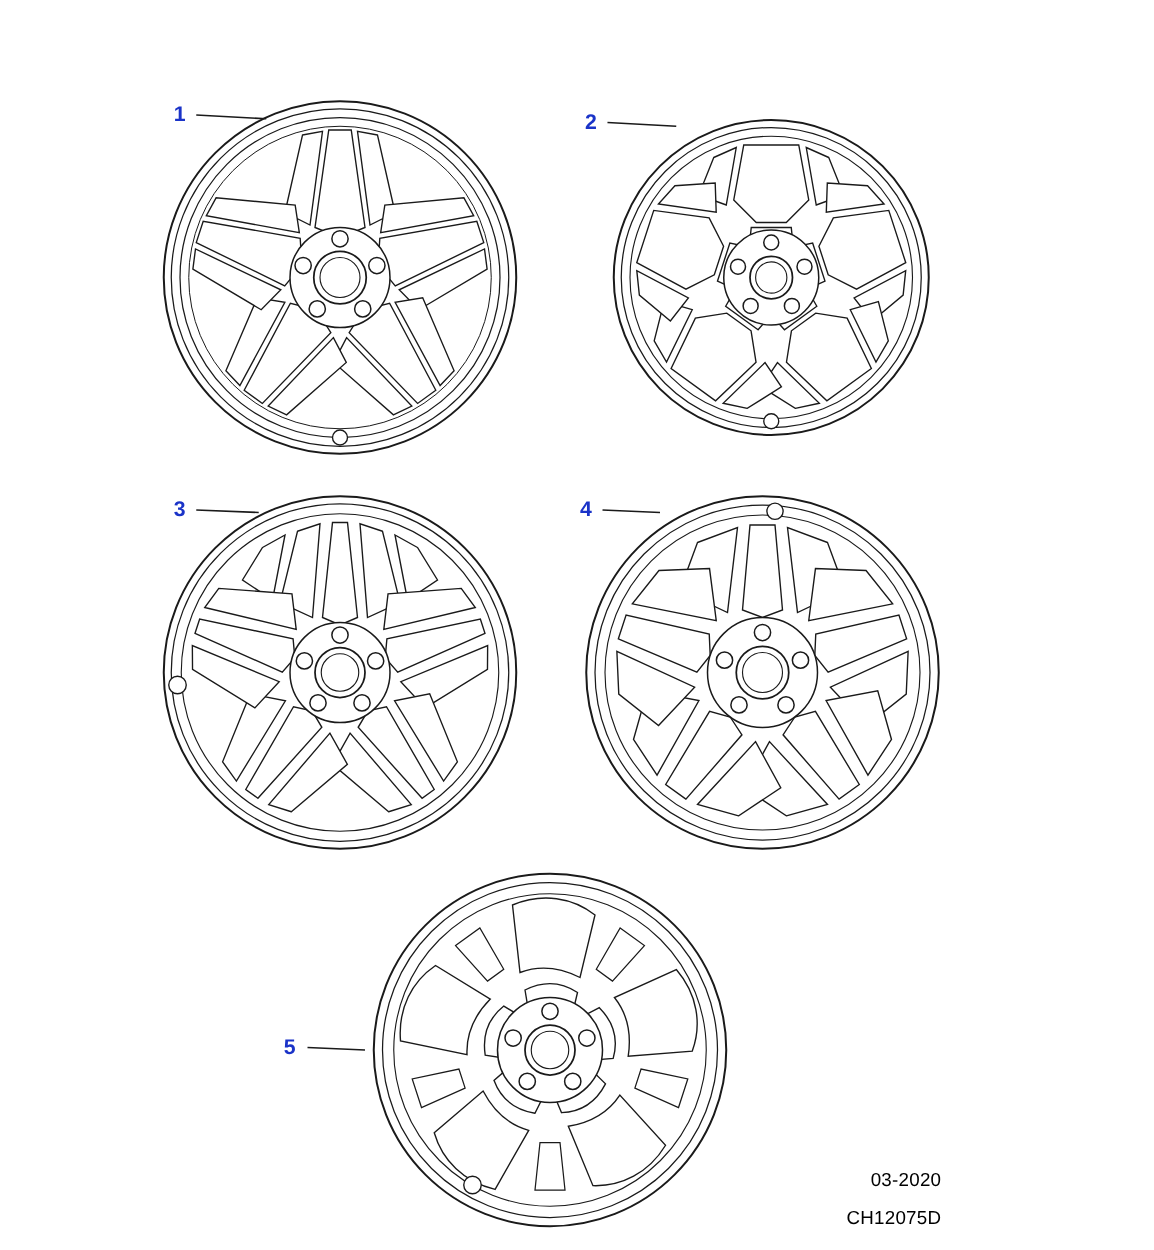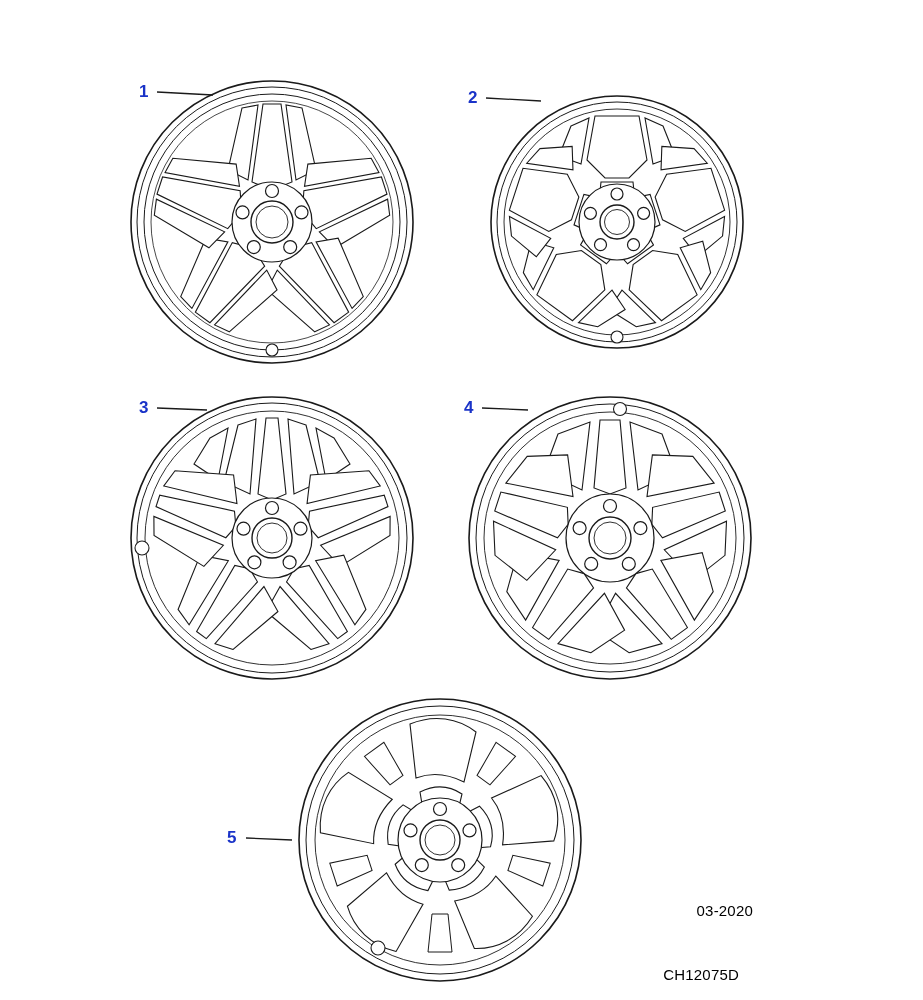--- a/index.html
+++ b/index.html
@@ -28,22 +28,22 @@
     font-family: "Liberation Sans", sans-serif;
     user-select: none;
   }
   .footer-text {
     position: absolute;
     color: #000000;
     font-size: 15px;
     font-family: "Liberation Sans", sans-serif;
     letter-spacing: 0.2px;
   }
-  #footer-date { right: 170px; top: 902px; margin-left: 37px; }
-  #footer-code { right: 184px; top: 966px; }
+  #footer-date { right: 170px; top: 936px; margin-left: 37px; }
+  #footer-code { right: 170px; top: 966px; }
   svg { display: block; }
 </style>
 </head>
 <body>
 
 <div id="diagram-root">
 
   <svg id="diagram-svg" width="923" height="1000" viewBox="0 0 923 1000" xmlns="http://www.w3.org/2000/svg">
     <defs>
 

